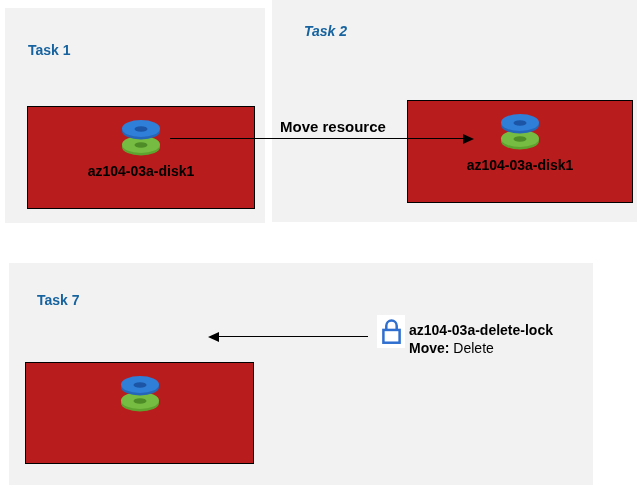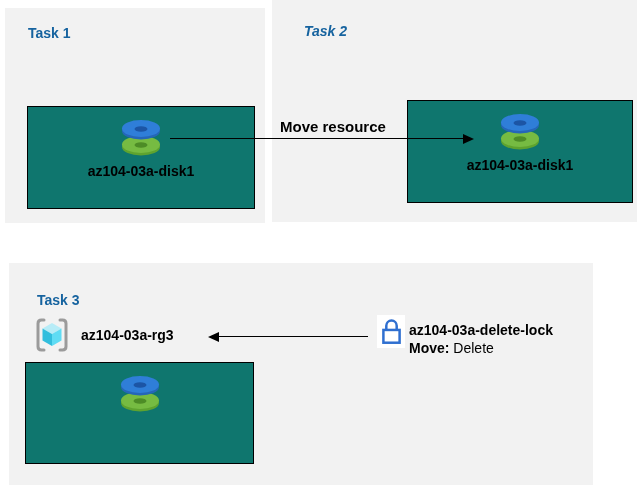--- a/index.html
+++ b/index.html
@@ -6,33 +6,33 @@
   body{
     width:641px;height:487px;background:#ffffff;position:relative;
     font-family:"Liberation Sans",sans-serif;color:#000;overflow:hidden;
   }
   .panel{position:absolute;background:#f2f2f2;}
   #panel-1{left:5px;top:8px;width:260px;height:215px;}
   #panel-2{left:272px;top:0px;width:365px;height:222px;}
   #panel-3{left:9px;top:263px;width:584px;height:222px;}
 
   .task-title{position:absolute;font-size:14px;font-weight:bold;color:#16639f;white-space:nowrap;}
-  #panel-1 .task-title{left:23px;top:5px;}
+  #panel-1 .task-title{left:23px;top:22px;}
   #panel-2 .task-title{left:32px;top:11px;font-style:italic;}
   #panel-3 .task-title{left:28px;top:17px;}
 
   .rg-row{position:absolute;display:flex;align-items:center;gap:10px;}
   #panel-1 .rg-row{left:29px;top:47px;}
   #panel-2 .rg-row{left:133px;top:55px;}
   #panel-3 .rg-row{left:24px;top:53px;}
   .rg-icon{width:38px;height:38px;display:block;}
   .rg-label{font-size:14px;font-weight:bold;white-space:nowrap;}
 
   .res-box{
-    position:absolute;background:#0f766e;border:1.5px solid #000;
+    position:absolute;background:#b91c1c;border:1.5px solid #000;
     display:flex;flex-direction:column;align-items:center;box-sizing:border-box;
     padding-top:11px;gap:5px;
   }
   #panel-1 .res-box{left:22px;top:98px;width:228px;height:103px;}
   #panel-2 .res-box{left:135px;top:100px;width:226px;height:103px;}
   #panel-3 .res-box{left:16px;top:99px;width:229px;height:102px;}
   .disk-icon{width:46px;height:40px;display:block;}
   .disk-label{font-size:14px;font-weight:bold;white-space:nowrap;}
 
   .arrow-line{position:absolute;height:0;border-top:1.6px solid #000;}
@@ -81,33 +81,21 @@
         <ellipse cx="23" cy="13" rx="19" ry="8.5" fill="#2566b8"></ellipse>
         <ellipse cx="23" cy="10.5" rx="19" ry="8.5" fill="#2f7ed8"></ellipse>
         <ellipse cx="23" cy="11" rx="6.5" ry="2.8" fill="#1c55a5"></ellipse>
       </svg>
     </span>
     <span class="disk-label">az104-03a-disk1</span>
   </div>
 </section>
 
 <section class="panel" id="panel-3">
-  <h2 class="task-title">Task 3</h2>
-  <div class="rg-row">
-    <span>
-      <svg class="rg-icon" viewBox="0 0 36 38">
-        <path d="M10 4 H7.5 Q4 4 4 7.5 V30.5 Q4 34 7.5 34 H10" fill="none" stroke="#9b9b9b" stroke-width="3" stroke-linecap="round"></path>
-        <path d="M26 4 H28.5 Q32 4 32 7.5 V30.5 Q32 34 28.5 34 H26" fill="none" stroke="#9b9b9b" stroke-width="3" stroke-linecap="round"></path>
-        <polygon points="18,7 27.5,12.5 18,18 8.5,12.5" fill="#b7ecf7"></polygon>
-        <polygon points="8.5,12.5 18,18 18,30 8.5,24.5" fill="#32bedd"></polygon>
-        <polygon points="27.5,12.5 18,18 18,30 27.5,24.5" fill="#5fdcf4"></polygon>
-      </svg>
-    </span>
-    <span class="rg-label">az104-03a-rg3</span>
-  </div>
+  <h2 class="task-title">Task 7</h2>
   <div class="res-box">
     <span>
       <svg class="disk-icon" viewBox="0 0 46 40">
         <ellipse cx="23" cy="29" rx="19" ry="8.5" fill="#5ea32f"></ellipse>
         <ellipse cx="23" cy="26.5" rx="19" ry="8.5" fill="#76bb42"></ellipse>
         <ellipse cx="23" cy="27" rx="6.5" ry="2.8" fill="#4d8c26"></ellipse>
         <ellipse cx="23" cy="13" rx="19" ry="8.5" fill="#2566b8"></ellipse>
         <ellipse cx="23" cy="10.5" rx="19" ry="8.5" fill="#2f7ed8"></ellipse>
         <ellipse cx="23" cy="11" rx="6.5" ry="2.8" fill="#1c55a5"></ellipse>
       </svg>

